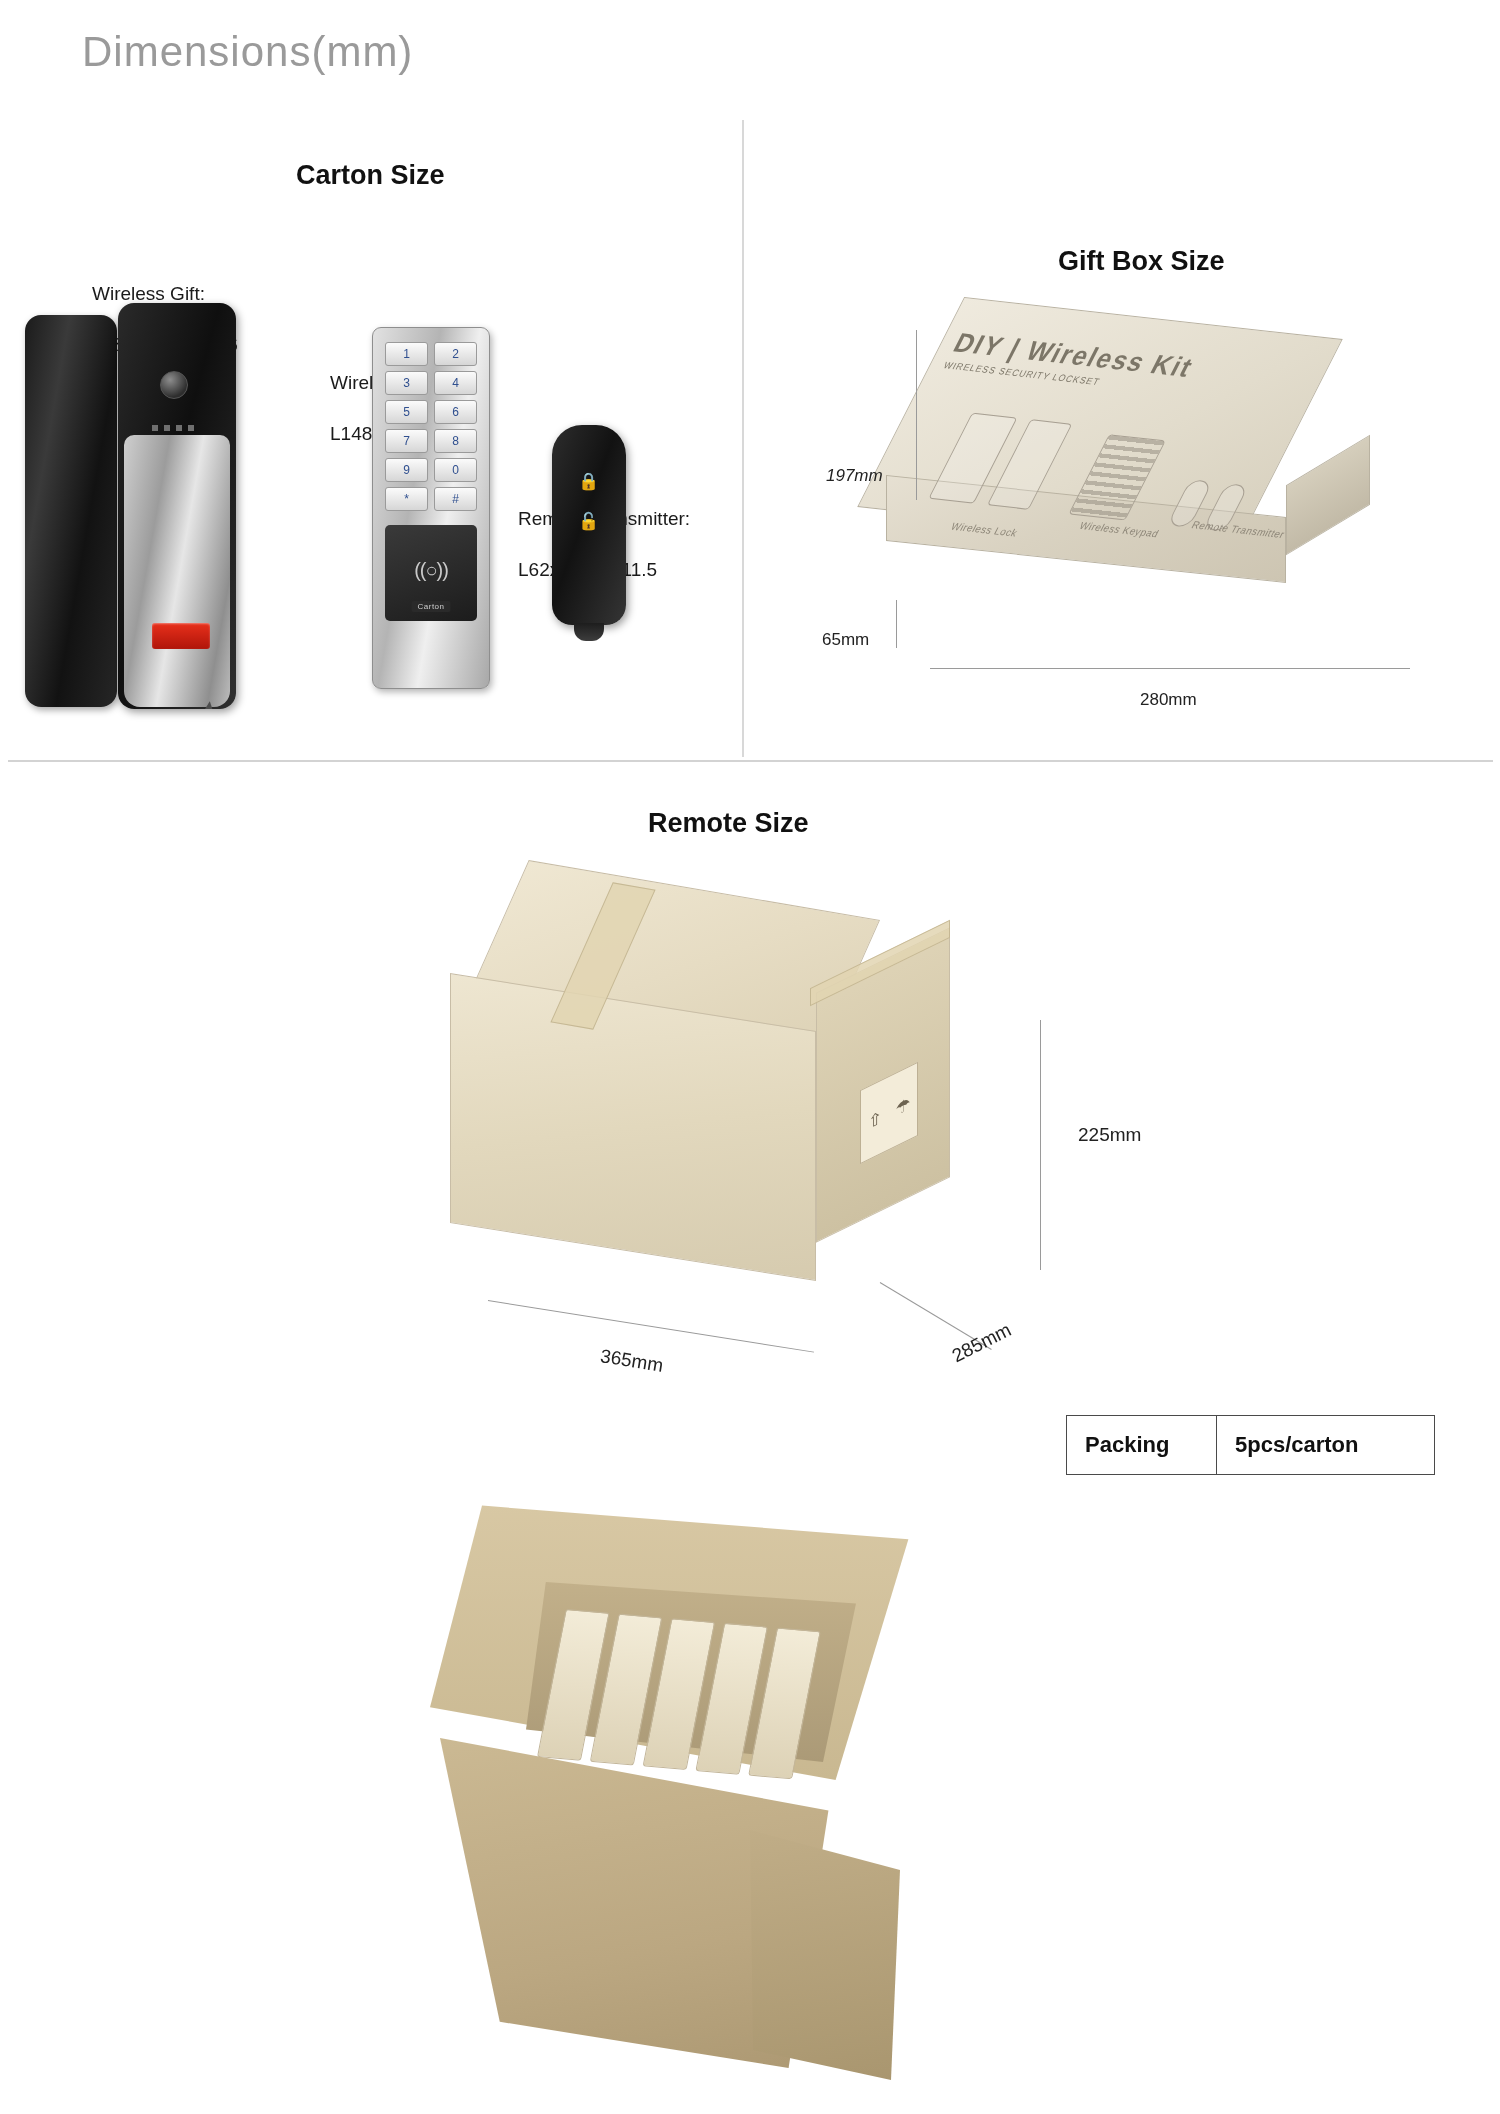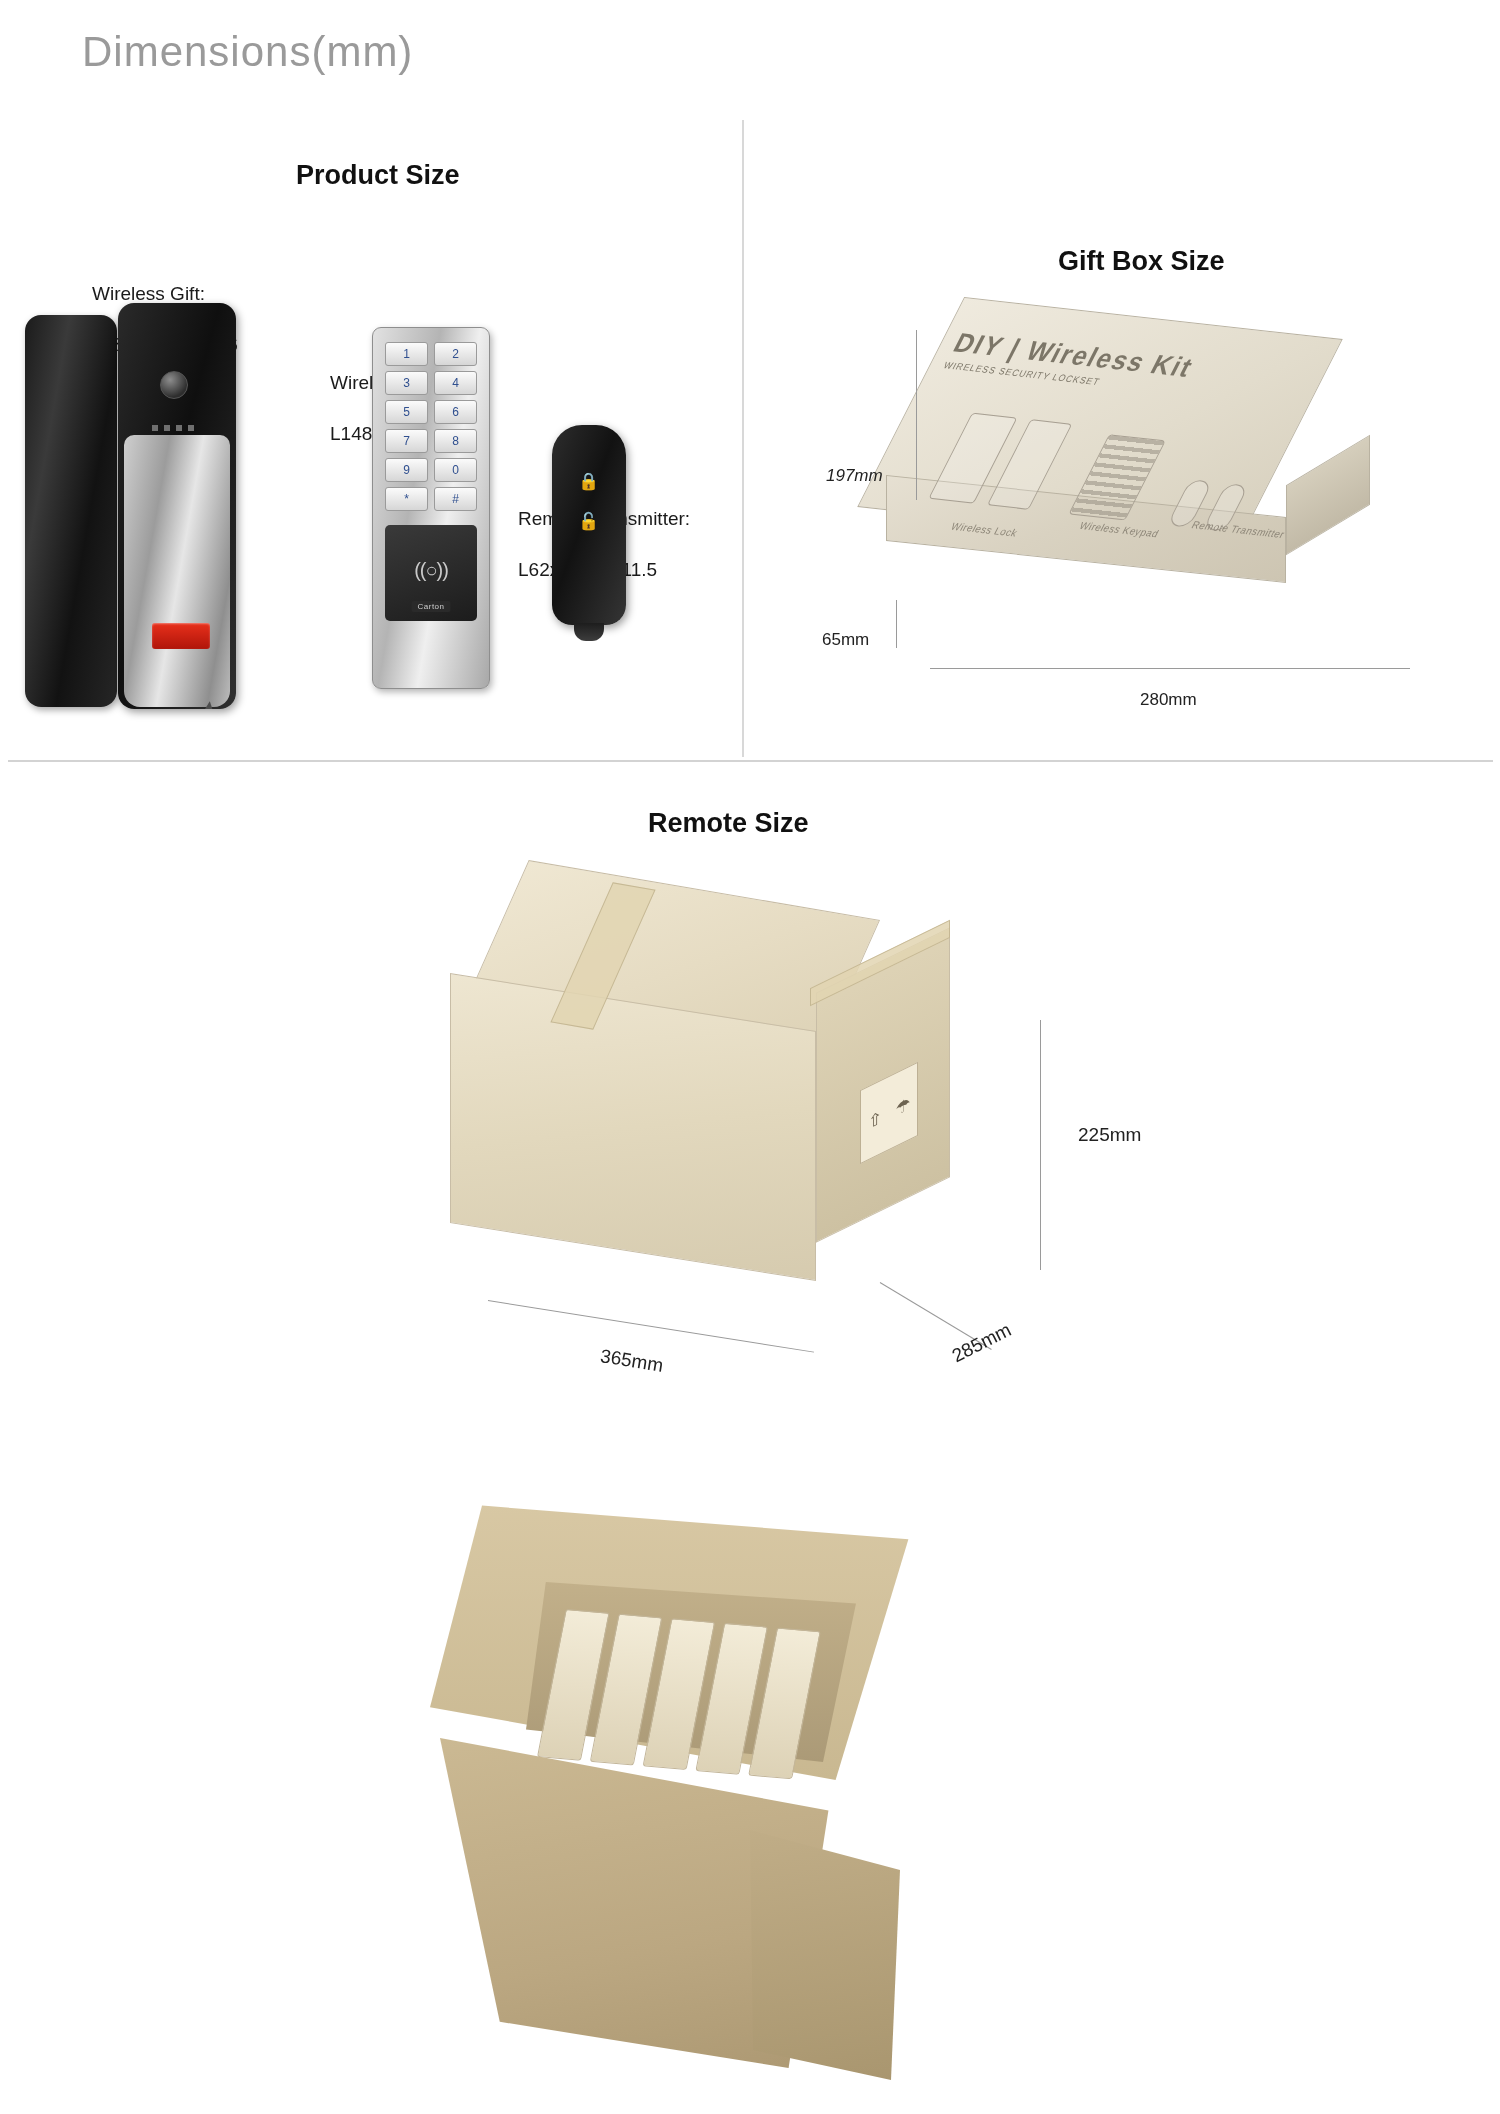--- a/index.html
+++ b/index.html
@@ -296,21 +296,21 @@
   .packing-table td.val { width:218px; }
 </style>
 </head>
 <body>
 
 <div class="page-title">Dimensions(mm)</div>
 
 <div class="v-divider"></div>
 <div class="h-divider"></div>
 
-<div class="section-heading" id="product-size-heading">Product Size</div>
+<div class="section-heading" id="product-size-heading">Carton Size</div>
 
 <div class="dim-label" id="lock-label">
   <div>Wireless Gift:</div>
   <div>L186xW122xD26</div>
 </div>
 
 <div class="dim-label" id="keypad-label">
   <div>Wireless Keypad:</div>
   <div>L148xW56xD22.5</div>
 </div>
@@ -426,14 +426,18 @@
     <div class="oc-item"></div>
     <div class="oc-item"></div>
     <div class="oc-item"></div>
   </div>
   <div class="oc-front"></div>
   <div class="oc-flap"></div>
 </div>
 
 <table class="packing-table">
   <tbody>
+      <tr>
+    <td class="key">Packing</td>
+    <td class="val">5pcs/carton</td>
+  </tr>
 </tbody>
   </table>
 
 </body></html>

